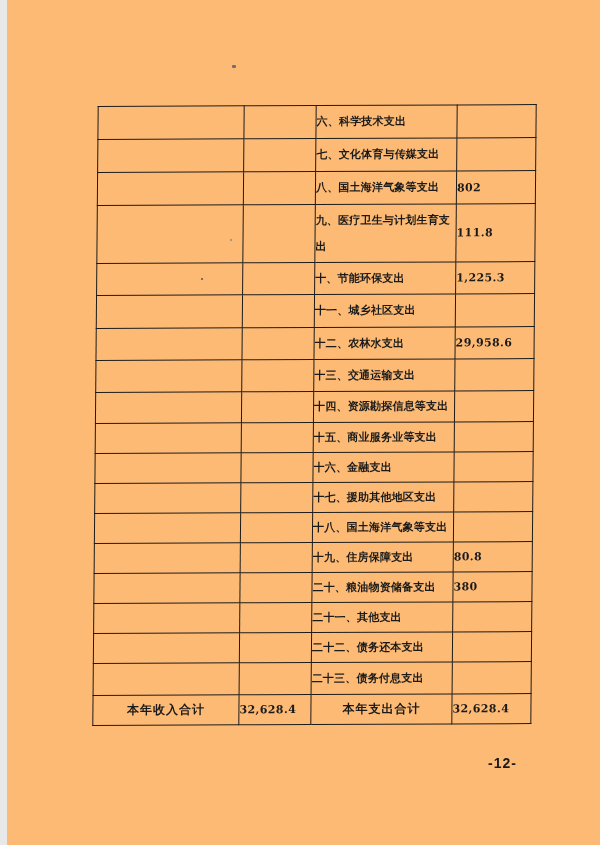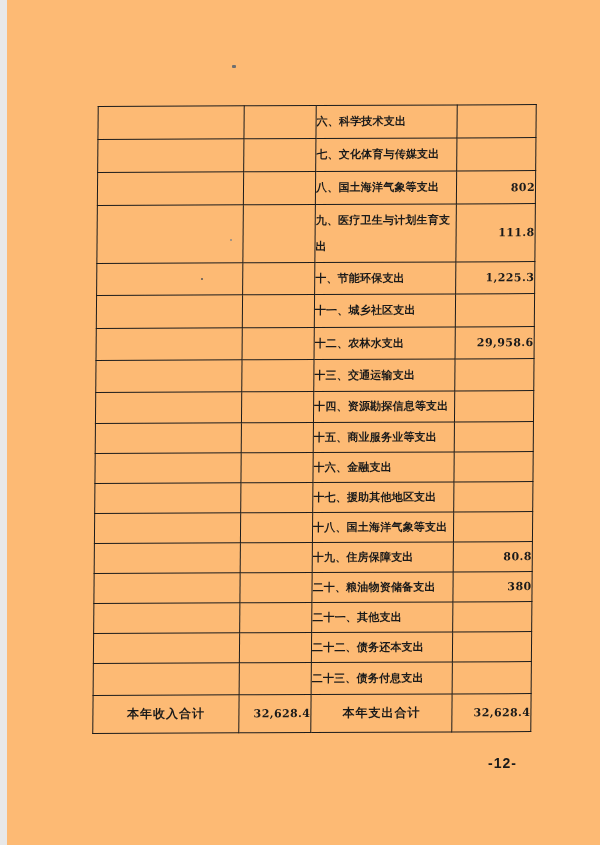--- a/index.html
+++ b/index.html
@@ -37,33 +37,32 @@
     padding: 2px 2px 2px 6px;
     font-size: 11px;
     font-weight: bold;
     letter-spacing: 0.2px;
     line-height: 2.3;
     word-break: break-all;
     text-align: left;
   }
   td.value-cell {
     padding: 2px 6px 2px 2px;
-    text-align: right;
     font-size: 11px;
     font-weight: bold;
     letter-spacing: 0.4px;
     font-family: "DejaVu Serif", "Liberation Serif", serif;
   }
   tr.totals-row { height: 30px; }
   tr.totals-row td.total-label {
     text-align: center;
     font-size: 12px;
     font-weight: bold;
     letter-spacing: 1px;
-    padding: 10px;
+    padding: 2px;
   }
   .page-number {
     position: absolute;
     left: 481px;
     top: 755px;
     font-size: 14px;
     font-weight: bold;
     letter-spacing: 1px;
     font-family: Liberation Sans, sans-serif;
   }

